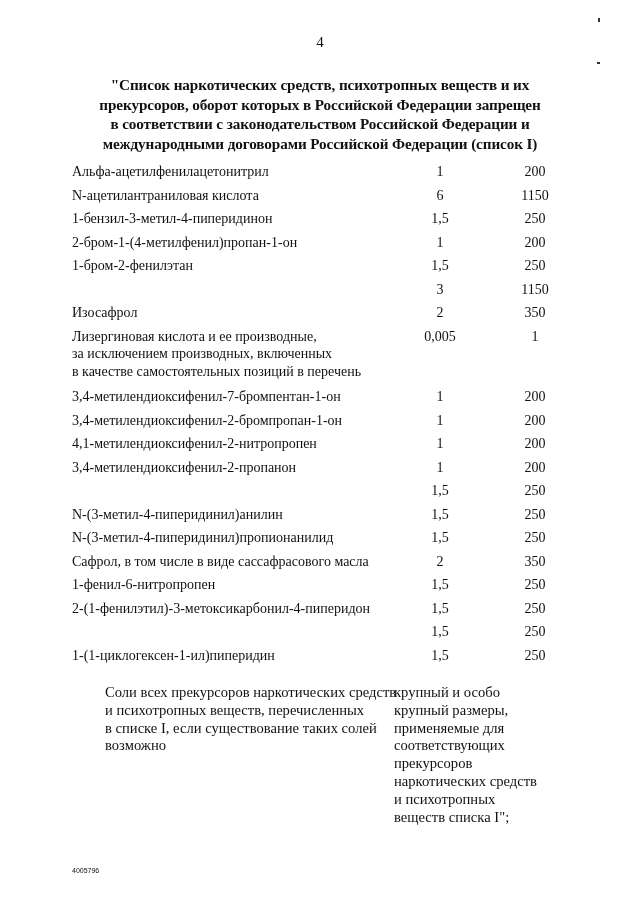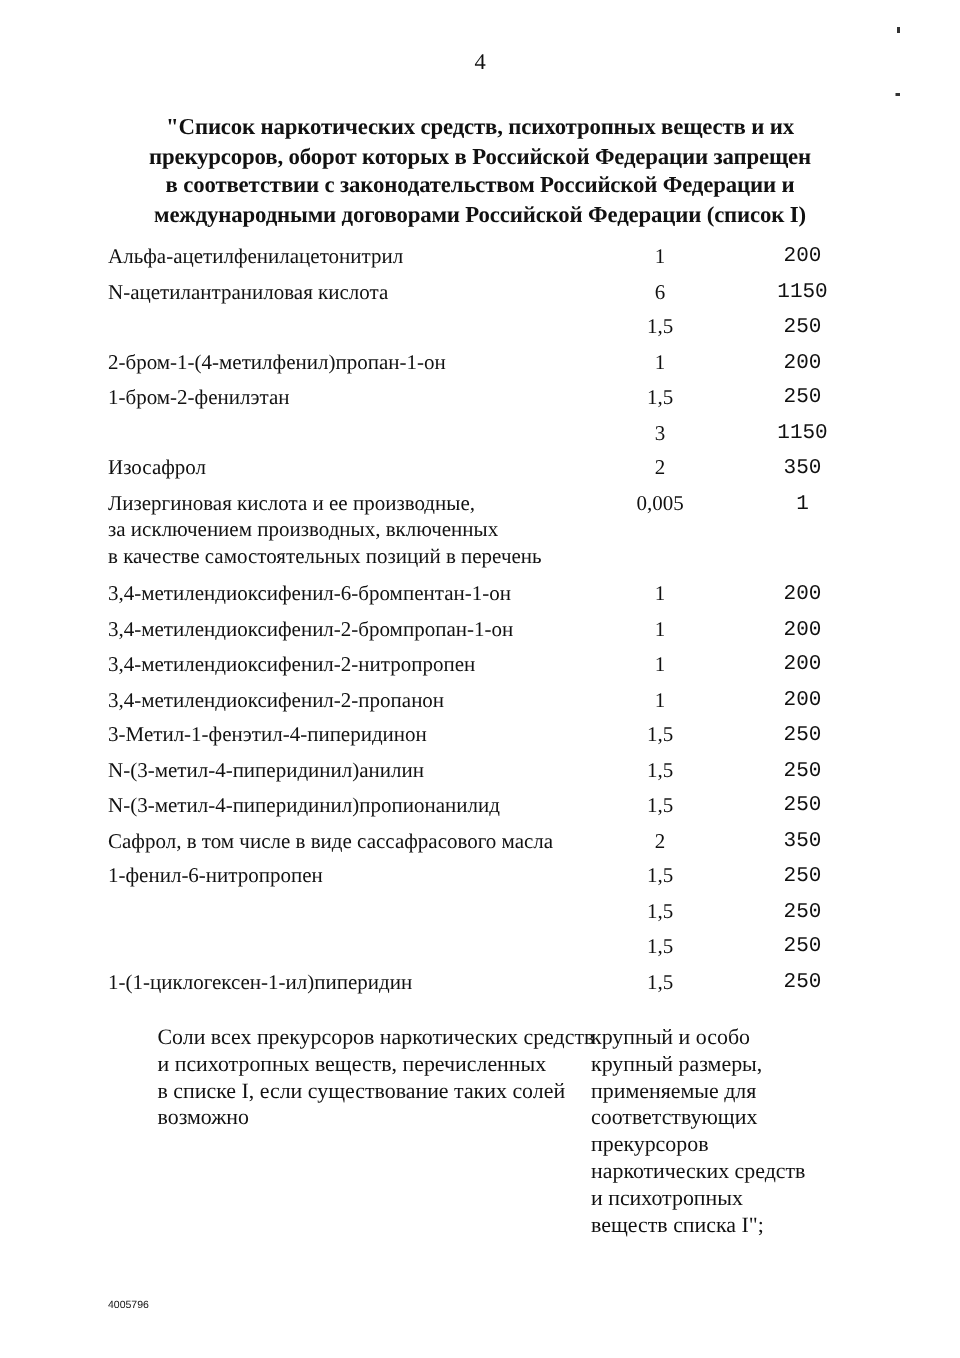--- a/index.html
+++ b/index.html
@@ -20,21 +20,21 @@
     font-weight: bold; letter-spacing: -0.1px;
   }
   .table { position: absolute; left: 72px; top: 160px; width: 500px; }
   .row {
     position: relative; font-size: 14px; line-height: 23.5px;
     height: 23.5px; display: flex;
   }
   .row.multi { height: auto; line-height: 17.5px; padding: 3px 0 5px 0; }
   .name { width: 330px; white-space: pre-line; }
   .qty1 { position: absolute; left: 323px; width: 90px; text-align: center; }
-  .qty2 { position: absolute; left: 418px; width: 90px; text-align: center; font-family: Liberation Mono, monospace; }
+  .qty2 { position: absolute; left: 418px; width: 90px; text-align: center; }
   .footer-row {
     position: absolute; left: 72px; top: 684px; width: 500px;
     font-size: 14.6px; line-height: 17.8px;
   }
   .footer-name { position: absolute; left: 0; width: 320px; white-space: pre-line; margin-left: 33px; }
   .footer-size { position: absolute; left: 322px; width: 180px; white-space: pre-line; }
   .doc-code {
     position: absolute; left: 72px; top: 867px; font-size: 7px;
     font-family: "Liberation Sans", sans-serif;
   }
@@ -57,20 +57,21 @@
     <span class="name">Альфа-ацетилфенилацетонитрил</span>
     <span class="qty1">1</span>
     <span class="qty2">200</span>
   </div>
   <div class="row">
     <span class="name">N-ацетилантраниловая кислота</span>
     <span class="qty1">6</span>
     <span class="qty2">1150</span>
   </div>
   <div class="row">
+    <span class="name">1-бензил-3-метил-4-пиперидинон</span>
     <span class="qty1">1,5</span>
     <span class="qty2">250</span>
   </div>
   <div class="row">
     <span class="name">2-бром-1-(4-метилфенил)пропан-1-он</span>
     <span class="qty1">1</span>
     <span class="qty2">200</span>
   </div>
   <div class="row">
     <span class="name">1-бром-2-фенилэтан</span>
@@ -87,41 +88,40 @@
     <span class="qty2">350</span>
   </div>
   <div class="row multi">
     <span class="name">Лизергиновая кислота и ее производные,
 за исключением производных, включенных
 в качестве самостоятельных позиций в перечень</span>
     <span class="qty1">0,005</span>
     <span class="qty2">1</span>
   </div>
   <div class="row">
-    <span class="name">3,4-метилендиоксифенил-6-бромпентан-1-он</span>
+    <span class="name">3,4-метилендиоксифенил-7-бромпентан-1-он</span>
     <span class="qty1">1</span>
     <span class="qty2">200</span>
   </div>
   <div class="row">
     <span class="name">3,4-метилендиоксифенил-2-бромпропан-1-он</span>
     <span class="qty1">1</span>
     <span class="qty2">200</span>
   </div>
   <div class="row">
-    <span class="name">3,4-метилендиоксифенил-2-нитропропен</span>
+    <span class="name">4,1-метилендиоксифенил-2-нитропропен</span>
     <span class="qty1">1</span>
     <span class="qty2">200</span>
   </div>
   <div class="row">
     <span class="name">3,4-метилендиоксифенил-2-пропанон</span>
     <span class="qty1">1</span>
     <span class="qty2">200</span>
   </div>
   <div class="row">
-    <span class="name">3-Метил-1-фенэтил-4-пиперидинон</span>
     <span class="qty1">1,5</span>
     <span class="qty2">250</span>
   </div>
   <div class="row">
     <span class="name">N-(3-метил-4-пиперидинил)анилин</span>
     <span class="qty1">1,5</span>
     <span class="qty2">250</span>
   </div>
   <div class="row">
     <span class="name">N-(3-метил-4-пиперидинил)пропионанилид</span>
@@ -132,20 +132,21 @@
     <span class="name">Сафрол, в том числе в виде сассафрасового масла</span>
     <span class="qty1">2</span>
     <span class="qty2">350</span>
   </div>
   <div class="row">
     <span class="name">1-фенил-6-нитропропен</span>
     <span class="qty1">1,5</span>
     <span class="qty2">250</span>
   </div>
   <div class="row">
+    <span class="name">2-(1-фенилэтил)-3-метоксикарбонил-4-пиперидон</span>
     <span class="qty1">1,5</span>
     <span class="qty2">250</span>
   </div>
   <div class="row">
     <span class="qty1">1,5</span>
     <span class="qty2">250</span>
   </div>
   <div class="row">
     <span class="name">1-(1-циклогексен-1-ил)пиперидин</span>
     <span class="qty1">1,5</span>

